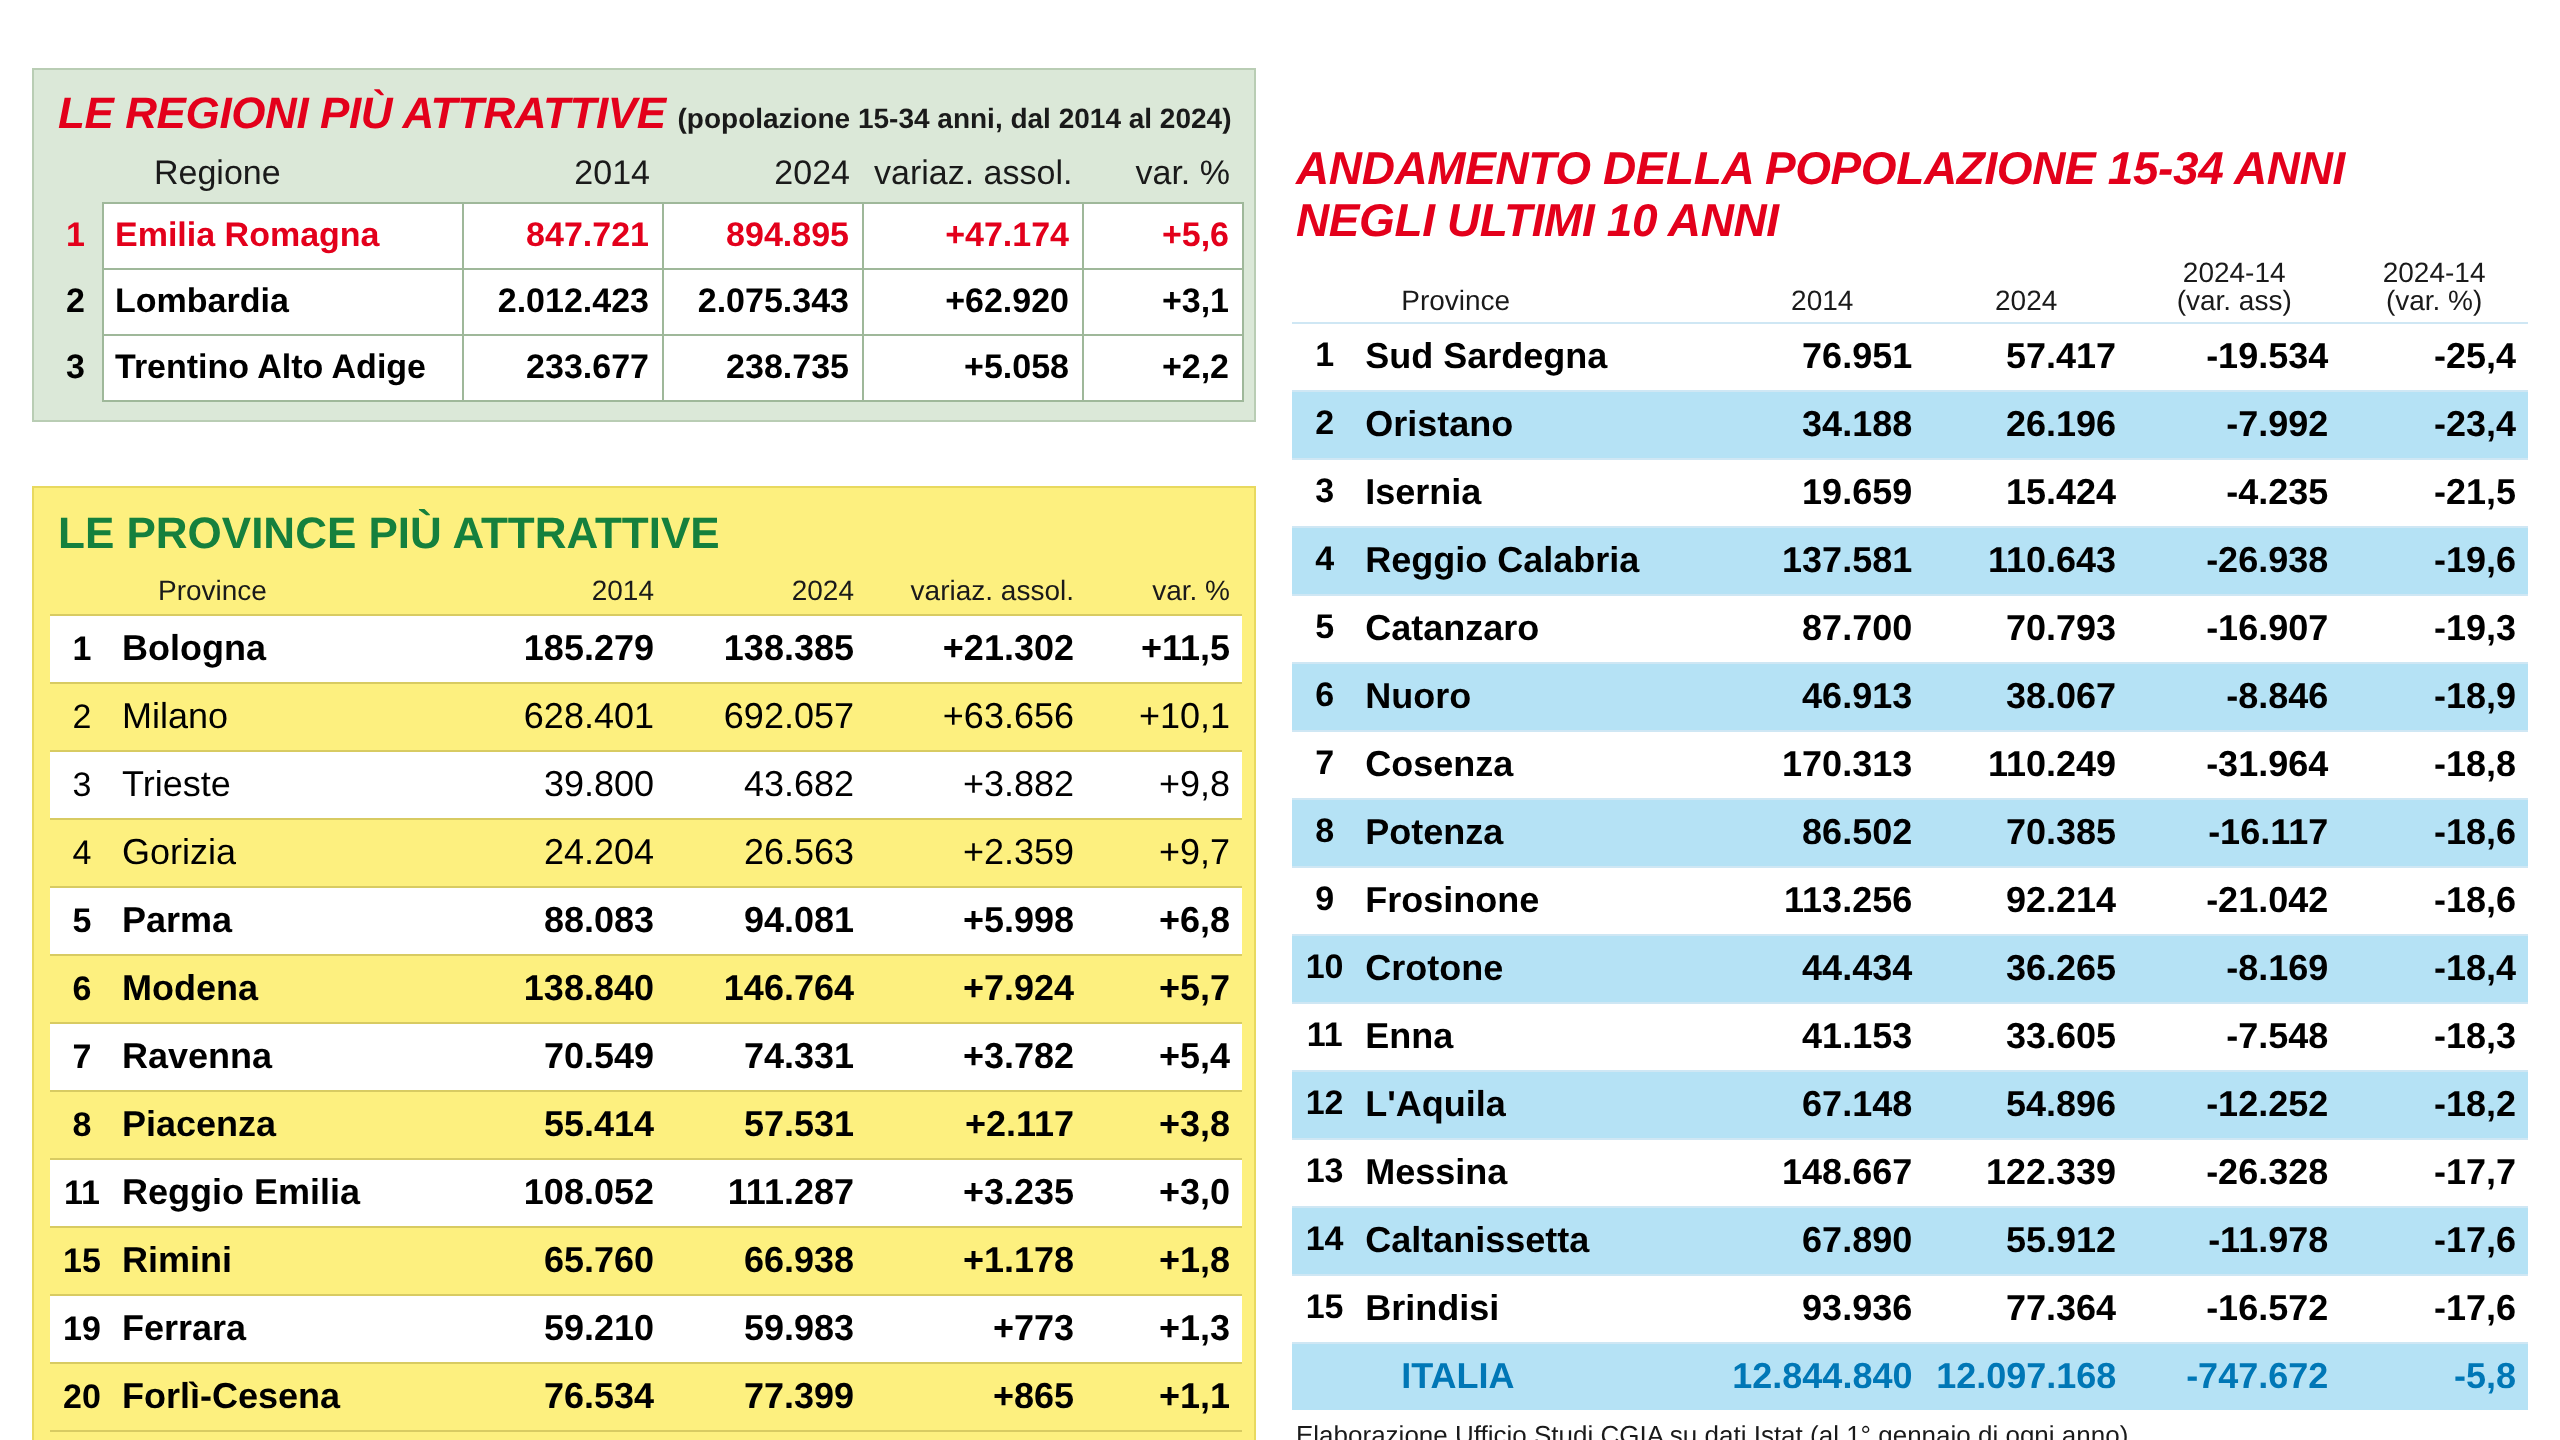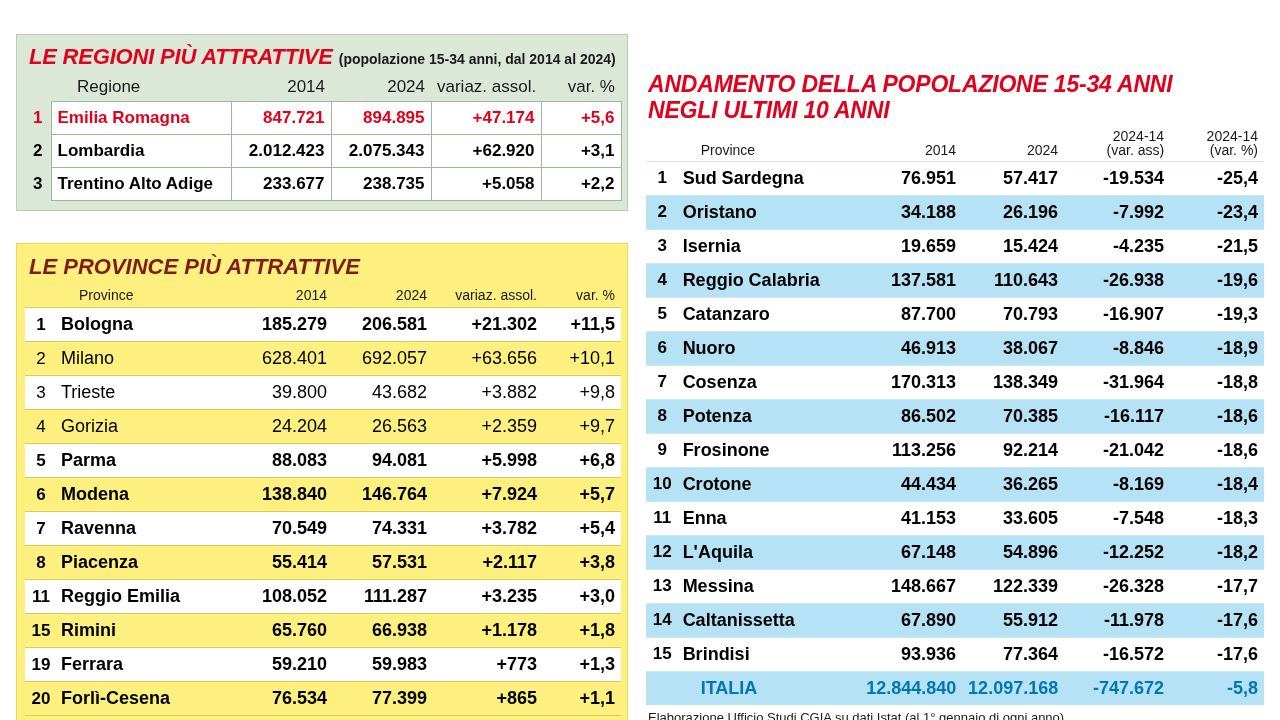--- a/index.html
+++ b/index.html
@@ -106,23 +106,22 @@
   .reg-table tr.r1 td.rank { color: #e3001b; }
 
   
   .panel-prov {
     background: #fdf07f;
     border: 1px solid #e8d95f;
     padding: 8px 8px 6px 8px;
     flex: 1;
   }
   .panel-title2 {
-    color: #7f1d1d;
+    color: #15803d;
     font-weight: bold;
-    font-style: italic;
     font-size: 22px;
     margin: 2px 0 4px 4px;
   }
   .prov-table td {
     border-bottom: 1px solid #d8cb62;
     text-align: right;
     height: 27px;
     font-size: 18px;
   }
   .prov-table tr.hdr td {
@@ -161,20 +160,21 @@
     font-size: 18px;
     border-bottom: 1px solid #cfe7f4;
   }
   .and-table tr.hdr td {
     font-size: 14px;
     height: auto;
     line-height: 1.05;
     border-bottom: 1px solid #cfe7f4;
     padding-bottom: 3px;
     vertical-align: bottom;
+    text-align: center;
   }
   .and-table td.rank { text-align: center; width: 30px; font-size: 17px; }
   .and-table td.name { text-align: left; padding-left: 4px; }
   .and-table tr.band-blue td { background: #b5e2f5; }
   .and-table tr.band-white td { background: #ffffff; }
   .and-table tr.bold td { font-weight: bold; }
   .and-table tr.italia td {
     background: #b5e2f5;
     color: #0077b6;
     font-weight: bold;
@@ -264,21 +264,21 @@
             <td>2014</td>
             <td>2024</td>
             <td>variaz. assol.</td>
             <td>var. %</td>
           </tr>
 
           <tr class="band-white bold">
             <td class="rank">1</td>
             <td class="name">Bologna</td>
             <td>185.279</td>
-            <td>206.581</td>
+            <td>138.385</td>
             <td>+21.302</td>
             <td>+11,5</td>
           </tr>
           <tr class="band-yellow">
             <td class="rank">2</td>
             <td class="name">Milano</td>
             <td>628.401</td>
             <td>692.057</td>
             <td>+63.656</td>
             <td>+10,1</td>
@@ -443,21 +443,21 @@
           <td class="name">Nuoro</td>
           <td>46.913</td>
           <td>38.067</td>
           <td>-8.846</td>
           <td>-18,9</td>
         </tr>
         <tr class="band-white bold">
           <td class="rank">7</td>
           <td class="name">Cosenza</td>
           <td>170.313</td>
-          <td>138.349</td>
+          <td>110.249</td>
           <td>-31.964</td>
           <td>-18,8</td>
         </tr>
         <tr class="band-blue bold">
           <td class="rank">8</td>
           <td class="name">Potenza</td>
           <td>86.502</td>
           <td>70.385</td>
           <td>-16.117</td>
           <td>-18,6</td>

